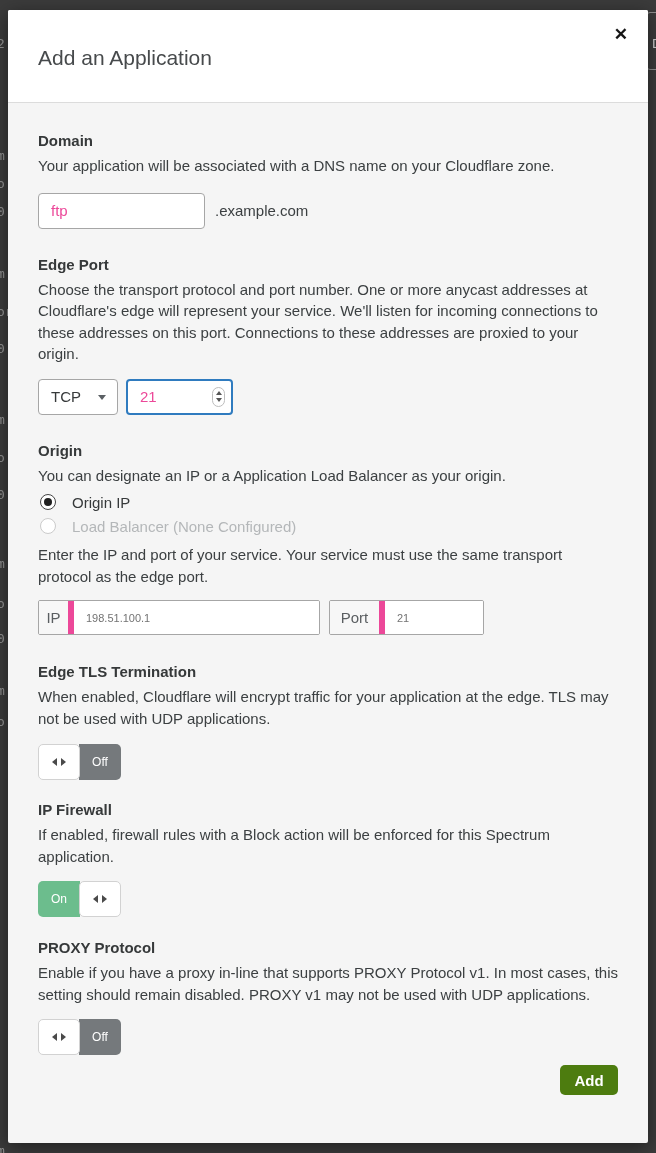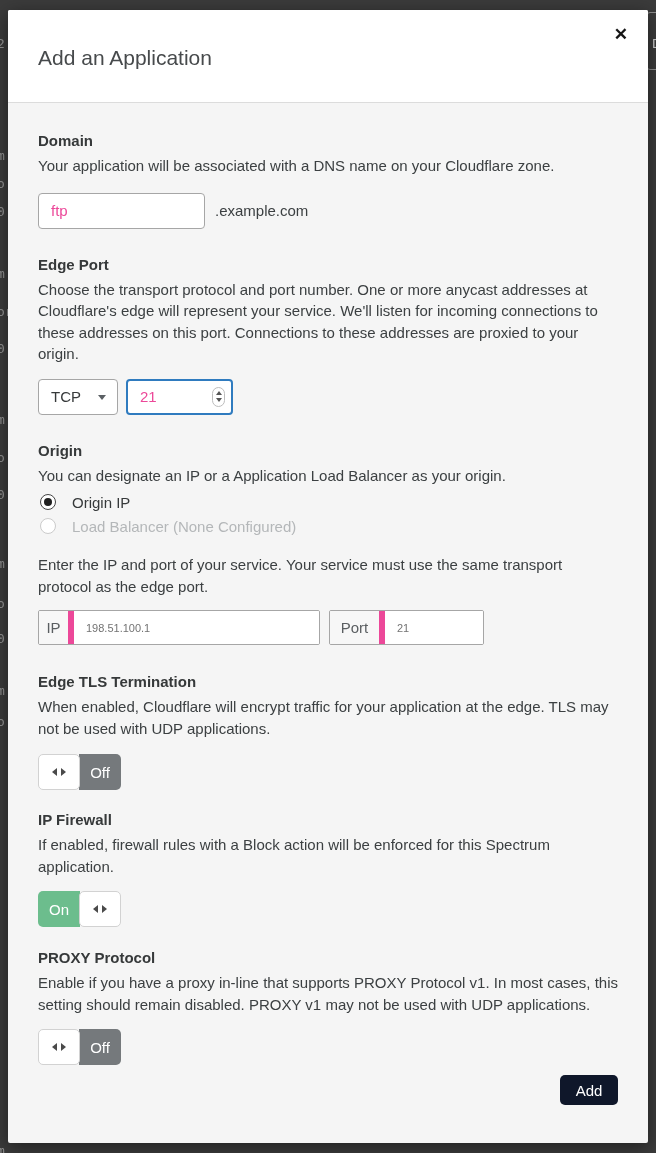--- a/index.html
+++ b/index.html
@@ -59,21 +59,21 @@
   .tri-down { width:0; height:0; border-left:3.5px solid transparent; border-right:3.5px solid transparent;
     border-top:4px solid #555; }
 
   .radio-row { display:flex; align-items:center; height:24px; margin-left:2px; }
   .radio-circle { width:16px; height:16px; border-radius:50%; border:1px solid #454545; background:#fff;
     display:flex; align-items:center; justify-content:center; flex:0 0 auto; }
   .radio-dot { width:8px; height:8px; border-radius:50%; background:#1f1f1f; }
   .radio-label { margin-left:16px; color:#36393a; }
   .radio-row.disabled .radio-circle { border-color:#cbcbcb; }
   .radio-row.disabled .radio-label { color:#b4b7b9; }
-  .origin-radios { margin-top:4px; margin-bottom:16px; }
+  .origin-radios { margin-top:4px; margin-bottom:6px; }
   .origin-desc2 { margin-bottom:13px; }
 
   .ipport-row { display:flex; align-items:center; }
   .prefix-group { display:flex; align-items:stretch; height:35px; background:#fff;
     border:1px solid #a6a6a6; border-radius:2px; overflow:hidden; }
   .prefix-cell { display:flex; align-items:center; justify-content:center; background:#f7f7f7;
     border-right:6px solid #ec4899; color:#5a5e61; font-size:15px; }
   .prefix-input { border:none; height:100%; padding:0 12px; font-size:11px; color:#737373;
     font-family:"Liberation Sans", sans-serif; outline:none; background:#fff; min-width:0; }
   .ip-group { width:282px; }
@@ -81,33 +81,33 @@
   .ip-field { flex:1; }
   .port-group { width:155px; margin-left:9px; }
   .port-prefix { width:55px; flex:0 0 55px; }
   .port-field { flex:1; }
 
   .toggle { display:flex; width:84px; height:36px; margin-top:15px; cursor:pointer;
     border-radius:5px; }
   .toggle-handle { width:42px; height:36px; background:#fff; border:1px solid #d2d2d2; border-radius:5px;
     display:flex; align-items:center; justify-content:center; gap:4px; z-index:1; }
   .toggle-state { width:42px; height:36px; display:flex; align-items:center; justify-content:center;
-    color:#fff; font-size:15px; }
+    color:#fff; font-size:12px; }
   .toggle.off .toggle-state { background:#75797c; border-radius:0 5px 5px 0; margin-left:-1px; }
   .toggle.on  .toggle-state { background:#6cbd8d; border-radius:5px 0 0 5px; margin-right:-1px; }
   .tri-l { width:0; height:0; border-top:4px solid transparent; border-bottom:4px solid transparent;
     border-right:5px solid #4a4a4a; }
   .tri-r { width:0; height:0; border-top:4px solid transparent; border-bottom:4px solid transparent;
     border-left:5px solid #4a4a4a; }
   .toggle-firewall { margin-top:14px; }
   .toggle-proxy { margin-top:14px; }
 
   .footer-row { display:flex; justify-content:flex-end; margin-top:10px; }
-  .add-btn { min-width:58px; height:30px; background:#0f172a; color:#fff; border:none; border-radius:5px;
-    font-family:"Liberation Sans", sans-serif; font-size:15px; font-weight:400; padding:0 14px;
+  .add-btn { min-width:58px; height:30px; background:#4d7c0f; color:#fff; border:none; border-radius:5px;
+    font-family:"Liberation Sans", sans-serif; font-size:15px; font-weight:700; padding:0 14px;
     cursor:pointer; }
 </style>
 </head>
 <body>
 
 <div class="stage">
     <span class="frag frag-right" style="top: 36px;">D</span>
     <span class="frag" style="top: 1143px;">m</span>
     <span class="frag" style="top: 714px;">o</span>
     <span class="frag" style="top: 683px;">m</span>

